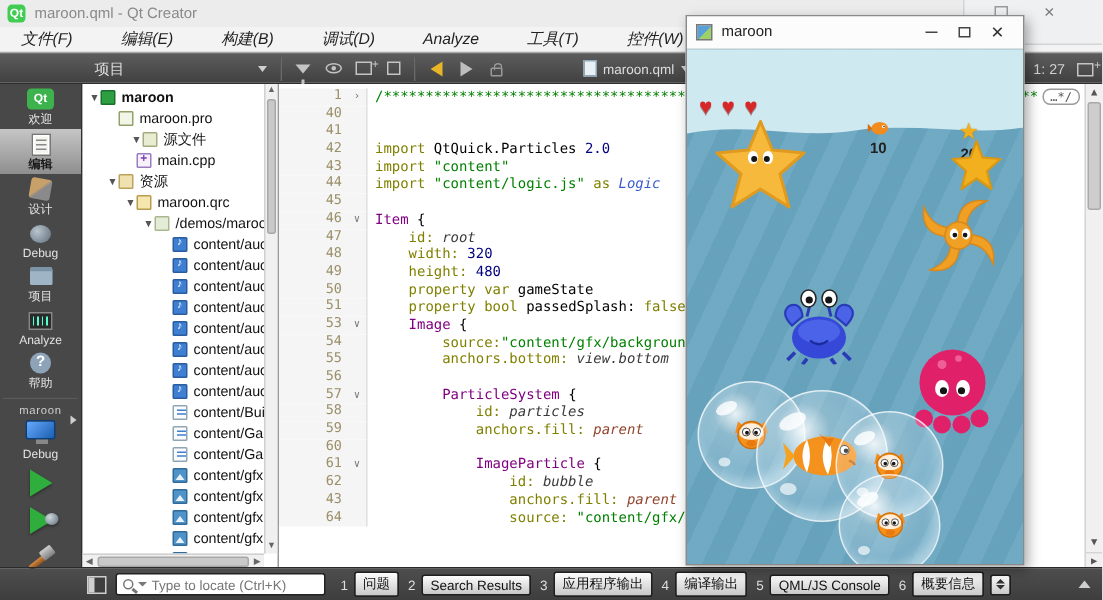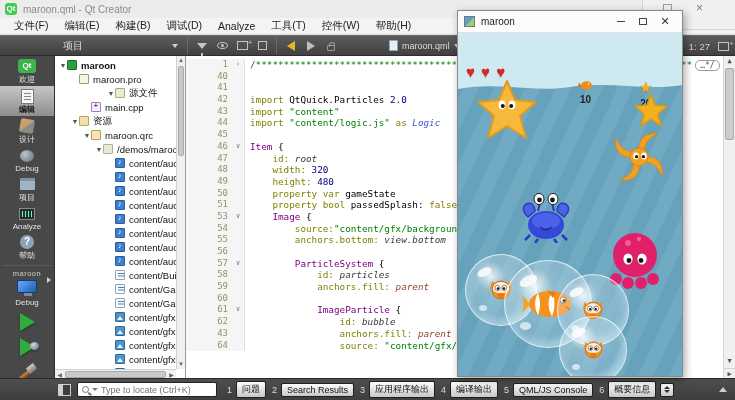--- a/index.html
+++ b/index.html
@@ -11,21 +11,21 @@
   .titlebar { height:18px; display:flex; align-items:center; padding-left:5px; background:#ececec; }
   .app-icon { width:12px; height:12px; border-radius:3px; background:#41cd52; color:#fff; font-size:8px; font-weight:bold; text-align:center; line-height:12px; margin-right:6px; }
   .title-text { font-size:10px; color:#8a8a8a; }
 
   
   .bg-window { position:absolute; left:642px; top:0; width:93px; height:30px; background:#eef0f2; border-left:1px solid #d2d4d6; border-bottom:1px solid #d2d4d6; z-index:6; }
   .bg-restore { position:absolute; left:20px; top:4px; width:9px; height:8px; border:1px solid #9a9a9a; background:transparent; }
   .bg-close { position:absolute; left:53px; top:1px; font-size:12px; color:#7d7d7d; }
 
   
-  .menubar { height:17px; display:flex; align-items:center; background:#f3f3f3; border-bottom:1px solid #dcdcdc; padding-left:6px; gap:0; }
+  .menubar { height:17px; display:flex; align-items:center; background:#f3f3f3; border-bottom:1px solid #dcdcdc; padding-left:6px; gap:16px;font-style:italic; }
   .menu-item { font-size:10.5px; color:#222; padding:1px 8px; cursor:default; }
 
   
   .toolbar { height:21px; background:linear-gradient(#5c5c5c,#414141); border-top:1px solid #6e6e6e; border-bottom:1px solid #2d2d2d; display:flex; align-items:center; padding-left:58px; position:relative; }
   .tb-combo { display:flex; align-items:center; color:#ddd; font-size:10px; }
   .tb-proj { width:125px; justify-content:space-between; padding:0 5px; }
   .tb-caret { width:0; height:0; border-left:3.5px solid transparent; border-right:3.5px solid transparent; border-top:4px solid #cfcfcf; margin-left:4px; }
   .tb-sep { width:1px; height:16px; background:#303030; border-right:1px solid #6a6a6a; margin:0 4px; }
   .tb-ico { width:16px; height:16px; margin:0 2px; display:flex; align-items:center; justify-content:center; color:#c9c9c9; font-size:10px; }
   .funnel { width:0; height:0; border-left:5px solid transparent; border-right:5px solid transparent; border-top:6px solid #c4c4c4; position:relative; }
@@ -314,21 +314,21 @@
           <div class="trow" style="padding-left: 4px;">
             <span class="texp">▼</span>
             <span class="ticon ti-project"></span>
             <span class="tlabel bold">maroon</span>
           </div>
           <div class="trow" style="padding-left: 16px;">
             <span class="texp"></span>
             <span class="ticon ti-pro"></span>
             <span class="tlabel">maroon.pro</span>
           </div>
-          <div class="trow" style="padding-left: 32px; margin-left: 20px;">
+          <div class="trow" style="padding-left: 32px;">
             <span class="texp">▼</span>
             <span class="ticon ti-foldersrc"></span>
             <span class="tlabel">源文件</span>
           </div>
           <div class="trow" style="padding-left: 28px;">
             <span class="texp"></span>
             <span class="ticon ti-cpp"></span>
             <span class="tlabel">main.cpp</span>
           </div>
           <div class="trow" style="padding-left: 16px;">

